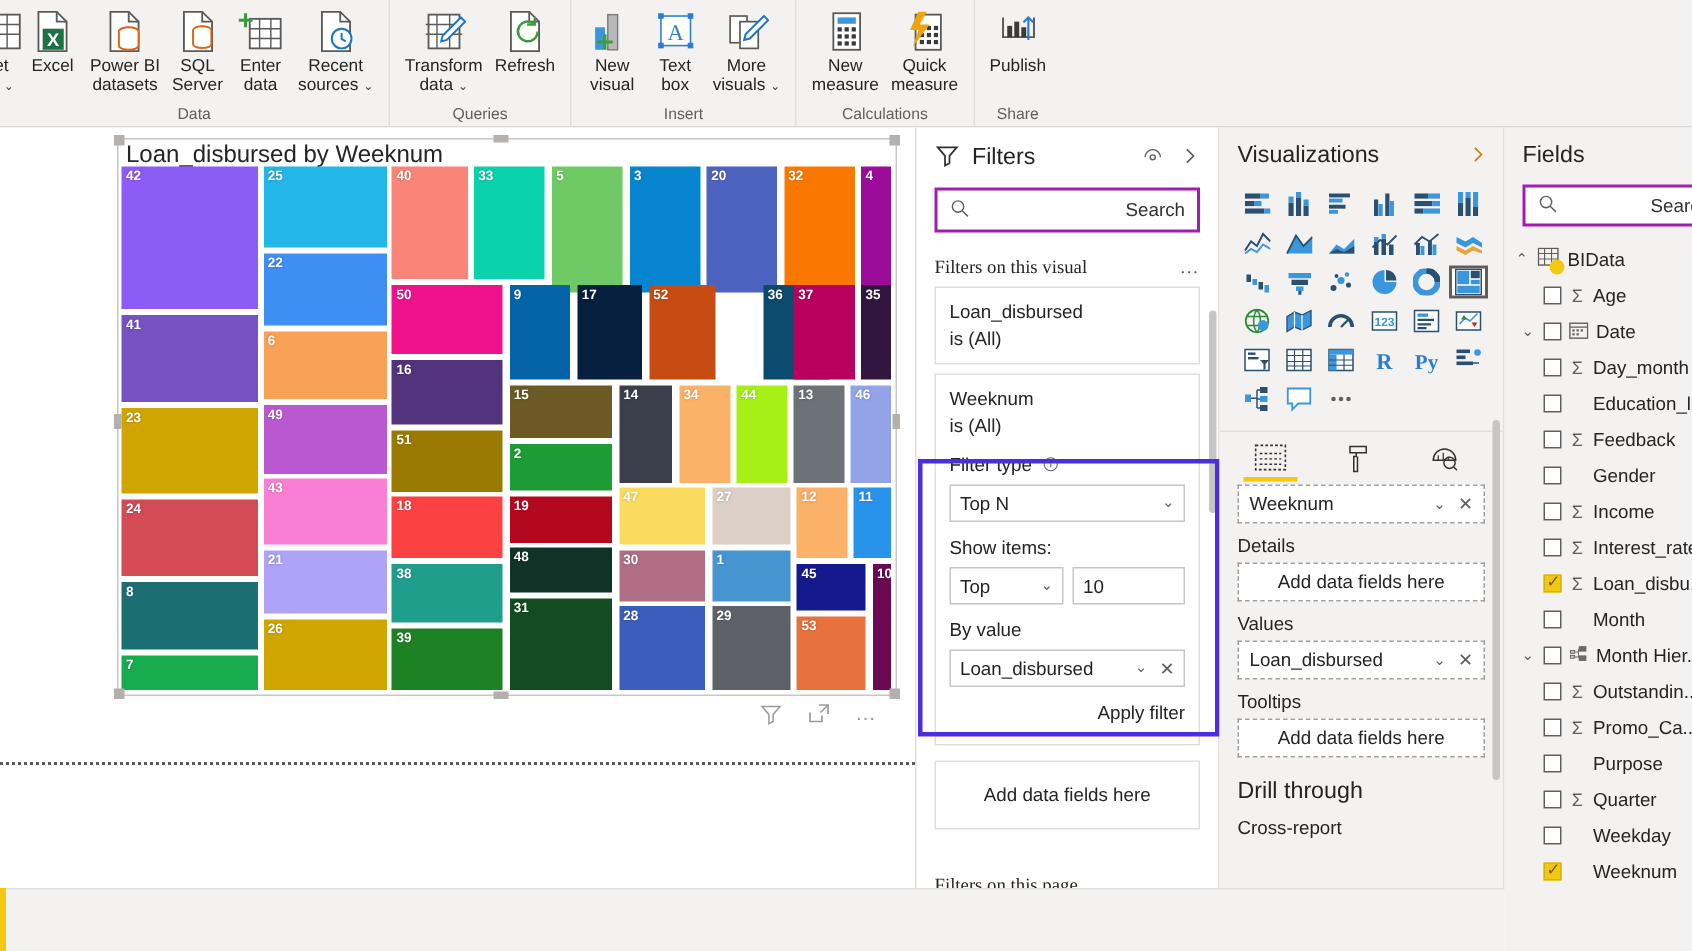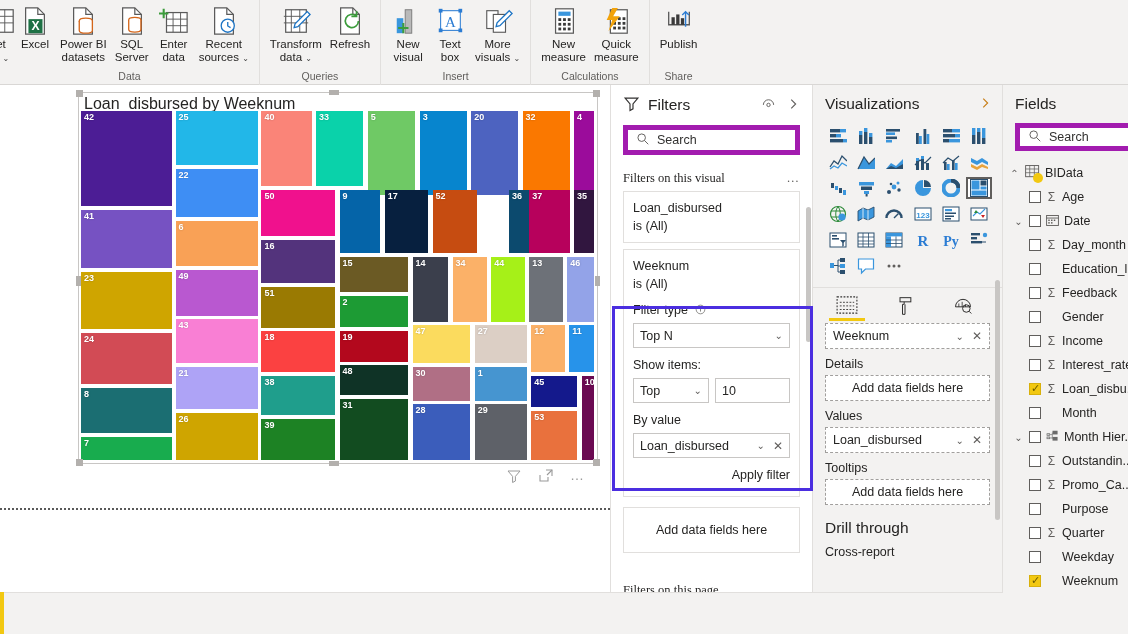--- a/index.html
+++ b/index.html
@@ -73,23 +73,23 @@
 
   
   #filters {
     position:absolute; left:610px; top:85px; width:203px; height:507px;
     background:#ffffff; border-left:1px solid #e1dfdd; border-right:1px solid #e1dfdd;
   }
   .pane-head { display:flex; align-items:center; padding:10px 12px 8px 12px; }
   .pane-head .ptitle { font-size:15.5px; color:#252423; margin-left:8px; flex:1; }
   .pane-head .pact { color:#605e5c; margin-left:10px; cursor:pointer; }
   .srch {
-    margin:2px 12px 10px 12px; height:30px; border:5px solid #a21caf;
+    margin:2px 12px 10px 12px; height:30px; border:2px solid #a21caf;
     display:flex; align-items:center; padding:0 8px; gap:7px; color:#605e5c;
-    background:#fff; cursor:text;
+    background:#fff; cursor:text;justify-content:space-between;
   }
   .srch .ph { font-size:12.5px; color:#323130; }
   .sec-hdr {
     display:flex; align-items:center; padding:6px 12px 5px 12px;
     font-size:12.5px; color:#252423;font-family:Liberation Serif, serif;
   }
   .sec-hdr .dots { margin-left:auto; color:#605e5c; letter-spacing:1px; cursor:pointer; }
   .fcard {
     margin:0 12px 6px 12px; border:1px solid #e1dfdd; background:#fff;
     padding:7px 9px; line-height:18px; font-size:12.5px; color:#252423;
@@ -390,21 +390,21 @@
         </div>
       </div>
   </div>
 
   <div id="canvas">
     <div id="page-dotted"></div>
 
     <div id="visual">
       <div id="visual-title">Loan_disbursed by Weeknum</div>
       <div id="treemap">
-          <div class="tile" style="left: 0%; top: 0%; width: 17.65%; height: 27.1%; background: #4c1d95;">
+          <div class="tile" style="left: 0%; top: 0%; width: 17.65%; height: 27.1%; background: #8b5cf6;">
             <span class="tlabel">42</span>
           </div>
           <div class="tile" style="left: 0%; top: 28.2%; width: 17.65%; height: 16.5%; background: rgb(118, 82, 194);">
             <span class="tlabel">41</span>
           </div>
           <div class="tile" style="left: 0%; top: 45.8%; width: 17.65%; height: 16.3%; background: rgb(207, 165, 0);">
             <span class="tlabel">23</span>
           </div>
           <div class="tile" style="left: 0%; top: 63.2%; width: 17.65%; height: 14.7%; background: rgb(210, 75, 85);">
             <span class="tlabel">24</span>

